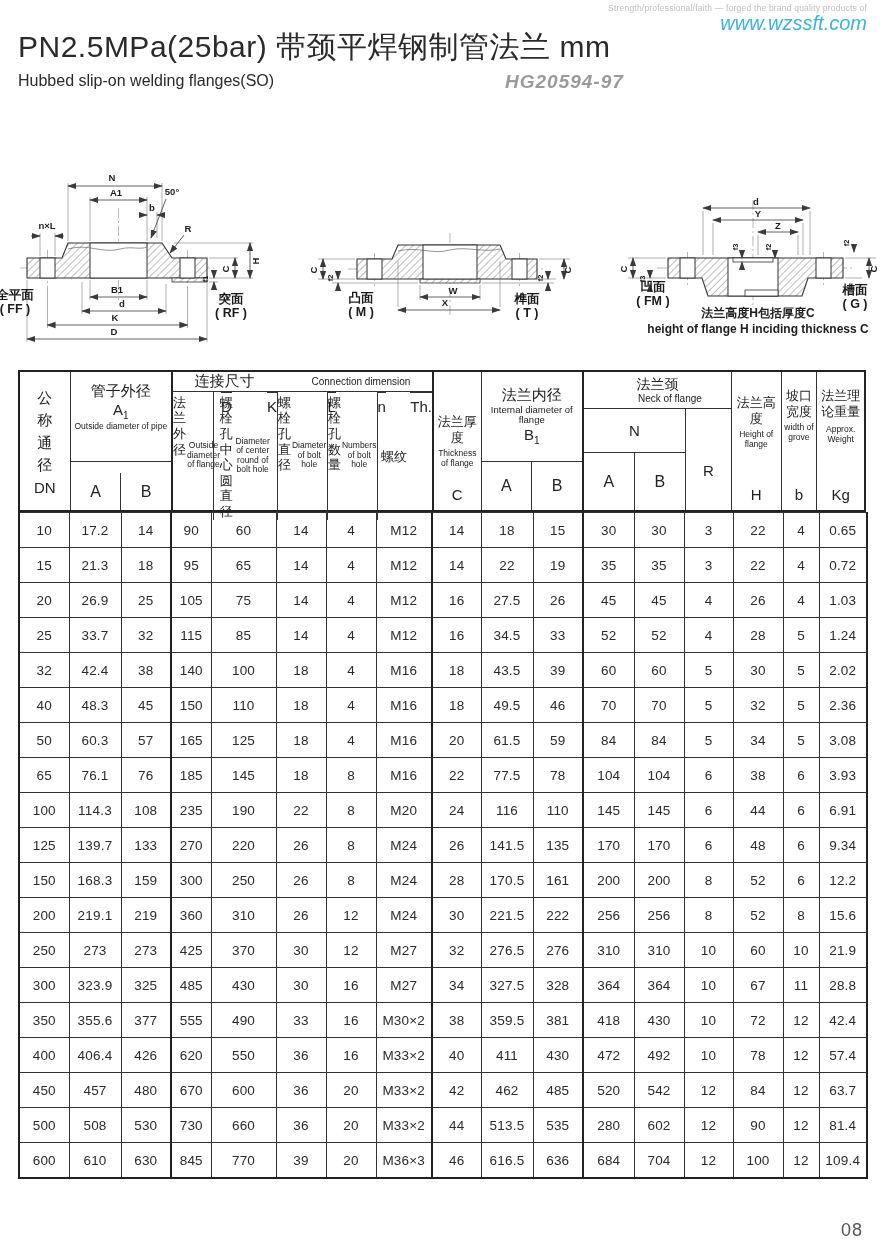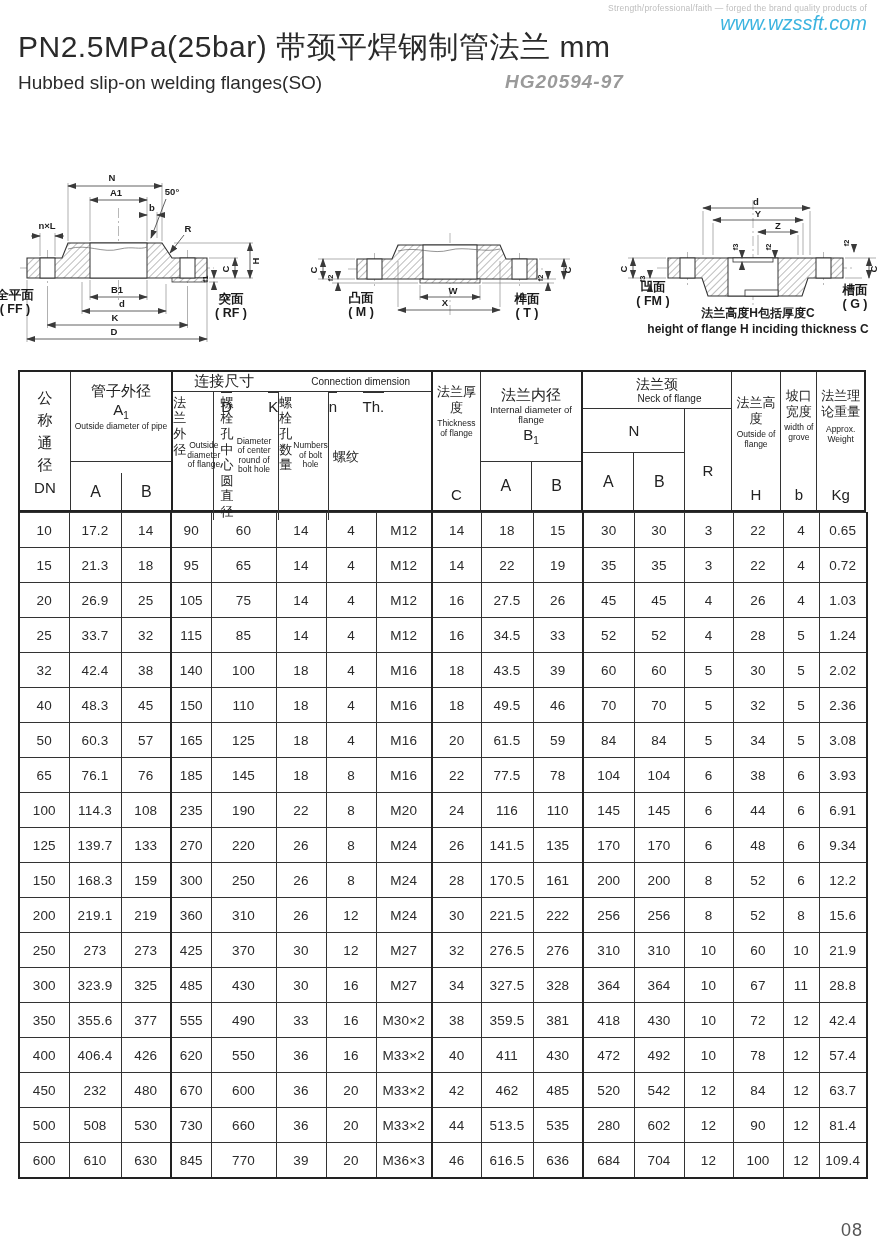--- a/index.html
+++ b/index.html
@@ -2,21 +2,21 @@
 <html><head>
 <meta charset="utf-8">
 <style>
   html,body{margin:0;padding:0;background:#e8e8e8;}
   .page{position:relative;width:883px;height:1251px;background:#ffffff;overflow:hidden;
         font-family:"Liberation Sans","DejaVu Sans",sans-serif;color:#222;}
   
   .slogan{position:absolute;top:3px;right:16px;font-size:8.5px;color:#bdbdbd;letter-spacing:.2px;}
   .site{position:absolute;top:12px;right:16px;font-size:20px;font-style:italic;color:#3cb4e0;}
   .title{position:absolute;left:18px;top:27px;font-size:30px;color:#2a2a2a;letter-spacing:.5px;white-space:nowrap;}
-  .subtitle{position:absolute;left:18px;top:72px;font-size:19px;color:#2a2a2a;}
+  .subtitle{position:absolute;left:18px;top:72px;font-size:16px;color:#2a2a2a;}
   .standard{position:absolute;left:505px;top:71px;font-size:19px;font-weight:bold;font-style:italic;color:#9a9a9a;letter-spacing:1px;}
   
   .dia{position:absolute;}
   .dim{stroke:#3a3a3a;stroke-width:.8;fill:none;}
   .ext{stroke:#7a7a7a;stroke-width:.6;fill:none;}
   .cl{stroke:#999;stroke-width:.7;stroke-dasharray:10 3 2 3;fill:none;}
   .brk{stroke:#666;stroke-width:.7;fill:none;}
   .dt{font:bold 9.5px "Liberation Sans",sans-serif;fill:#1d1d1d;}
   .dts{font:bold 7.5px "Liberation Sans",sans-serif;fill:#1d1d1d;}
   .fz{font:bold 12.5px "Liberation Sans",sans-serif;fill:#1a1a1a;}
@@ -297,33 +297,38 @@
             <div class="zh">法兰外径</div>
             <div class="en">Outside diameter of flange</div>
             <div class="letter-cell">D</div>
           </div>
           <div class="conn-col" style="width:65px;padding:0 4px;box-sizing:border-box;">
             <div class="zh">螺栓孔中心圆直径</div>
             <div class="en">Diameter of center round of bolt hole</div>
             <div class="letter-cell" style="margin:0 -4px;">K</div>
           </div>
           <div class="conn-col" style="width:50px;">
+            <div class="zh">螺栓孔直径</div>
+            <div class="en">Diameter of bolt hole</div>
+            <div class="letter-cell">L</div>
+          </div>
+          <div class="conn-col" style="width:50px;">
             <div class="zh">螺栓孔数量</div>
             <div class="en">Numbers of bolt hole</div>
             <div class="letter-cell">n</div>
           </div>
           <div class="conn-col" style="width:56px;">
             <div class="zh" style="flex:1;display:flex;align-items:center;justify-content:center;">螺纹</div>
             <div class="letter-cell">Th.</div>
           </div>
         </div>
       </div>
 
       <div class="grp g-c bl2">
-        <div class="stack" style="padding-top:12px;">
+        <div class="stack" style="padding-top:42px;">
           <div class="zh">法兰厚度</div>
           <div class="en" style="margin-top:4px;">Thickness of flange</div>
           <div class="letter">C</div>
         </div>
       </div>
 
       <div class="grp g-b1 bl1">
         <div class="grp-top" style="padding-top:14px;">
           <div class="zh15">法兰内径</div>
           <div class="en" style="font-size:9.5px;">Internal diameter of flange</div>
@@ -348,21 +353,21 @@
               <div>B</div>
             </div>
           </div>
           <div class="neck-r">R</div>
         </div>
       </div>
 
       <div class="grp g-h bl1">
         <div class="stack" style="padding-top:23px;">
           <div class="zh">法兰高度</div>
-          <div class="en" style="margin-top:4px;">Outside of flange</div>
+          <div class="en" style="margin-top:4px;">Height of flange</div>
           <div class="letter">H</div>
         </div>
       </div>
 
       <div class="grp g-b bl1">
         <div class="stack" style="padding-top:16px;">
           <div class="zh">坡口宽度</div>
           <div class="en" style="margin-top:4px;">width of grove</div>
           <div class="letter">b</div>
         </div>
@@ -697,21 +702,21 @@
             <td>430</td>
             <td>472</td>
             <td>492</td>
             <td>10</td>
             <td>78</td>
             <td>12</td>
             <td>57.4</td>
           </tr>
           <tr>
             <td>450</td>
-            <td>232</td>
+            <td>457</td>
             <td>480</td>
             <td>670</td>
             <td>600</td>
             <td>36</td>
             <td>20</td>
             <td>M33×2</td>
             <td>42</td>
             <td>462</td>
             <td>485</td>
             <td>520</td>

